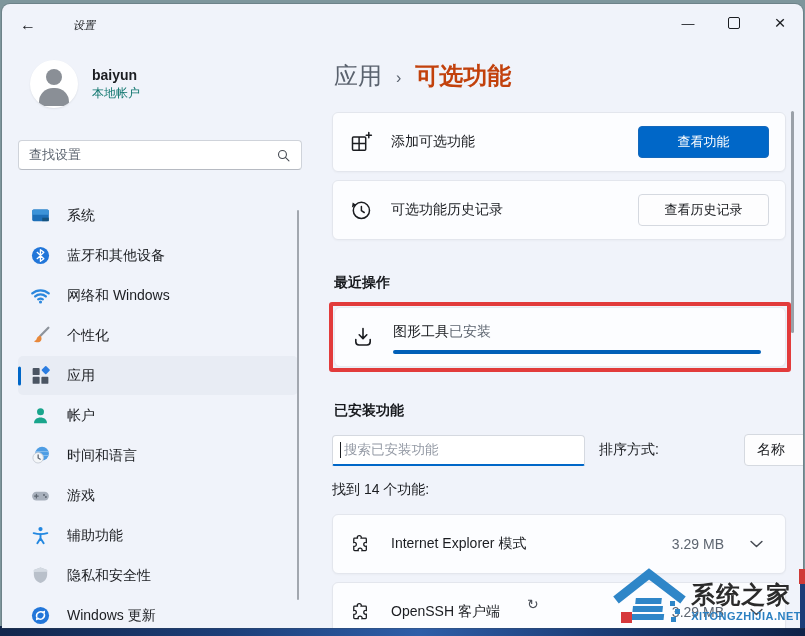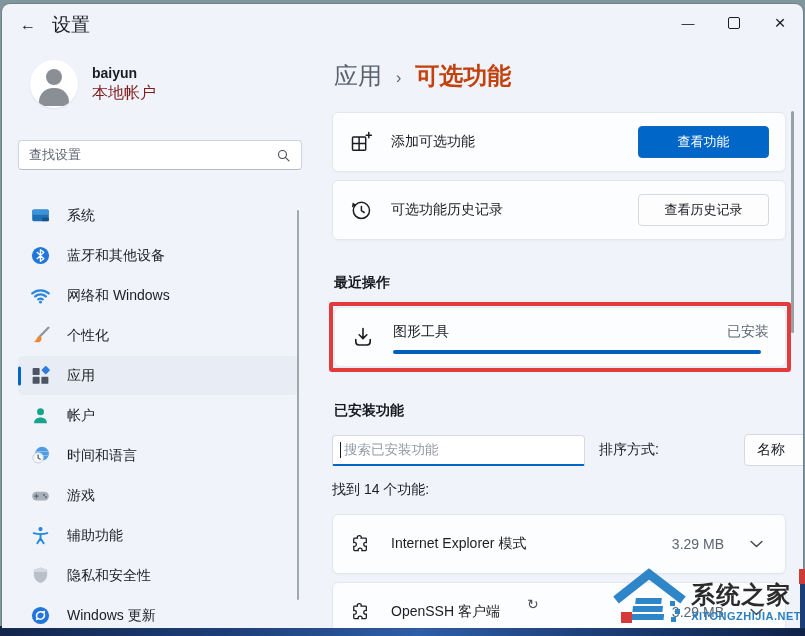--- a/index.html
+++ b/index.html
@@ -15,39 +15,39 @@
   .edge-red{position:absolute;right:0;top:569px;width:6px;height:15px;background:#cf3a36;z-index:60;}
   .edge-navy{position:absolute;right:0;top:584px;width:5px;height:44px;background:#1c3e78;z-index:60;}
 
   .window{position:absolute;left:2px;right:2px;top:4px;bottom:8px;
     background:#f0f3fa;border-radius:8px 8px 0 0;overflow:hidden;
     box-shadow:0 0 0 1px rgba(60,70,80,.25);}
 
   
   .titlebar{height:42px;display:flex;align-items:center;padding-left:10px;}
   .back-btn{width:32px;height:30px;display:grid;place-items:center;border-radius:4px;font-size:16px;color:#1b1d21;}
-  .win-title{margin-left:8px;font-size:19px;}
+  .win-title{margin-left:29px;font-size:11px;font-style:italic;}
   .win-controls{margin-left:auto;display:flex;align-self:flex-start;}
   .win-btn{width:46px;height:38px;display:grid;place-items:center;font-size:13px;color:#1b1d21;}
   .win-btn.close{font-size:19px;}
   .max-glyph{width:10px;height:10px;border:1.2px solid #1b1d21;border-radius:2px;display:block;}
 
   .body-row{display:flex;height:calc(100% - 42px);position:relative;}
 
   
   .sidebar{width:316px;flex:none;position:relative;}
   .user-card{display:flex;align-items:center;gap:14px;margin:14px 0 0 28px;}
   .avatar{width:48px;height:48px;border-radius:50%;background:#ffffff;position:relative;overflow:hidden;flex:none;
     box-shadow:0 1px 2px rgba(0,0,0,.08);}
   .avatar::before{content:'';position:absolute;left:50%;top:9px;transform:translateX(-50%);
     width:16px;height:16px;border-radius:50%;background:#8a8f96;}
   .avatar::after{content:'';position:absolute;left:50%;top:28px;transform:translateX(-50%);
     width:30px;height:18px;border-radius:14px 14px 0 0;background:#8a8f96;}
   .user-name{font-size:14px;font-weight:700;line-height:1.35;}
-  .user-type{font-size:16px;color:#7f1d1d;}
+  .user-type{font-size:12px;color:#0f766e;}
 
   .search-box{margin:32px 16px 0 16px;height:28px;background:#fff;border:1px solid #cfd3da;
     border-bottom-color:#b6bac2;border-radius:4px;display:flex;align-items:center;
     justify-content:space-between;padding:0 10px;font-size:13px;color:#5d6570;}
 
   .nav{margin-top:26px;}
   .nav-item{height:39px;margin:0 20px 1px 16px;display:flex;align-items:center;gap:16px;
     padding-left:12px;border-radius:5px;position:relative;font-size:14px;}
   .nav-item.selected{background:#e8ecf4;}
   .nav-item.selected::before{content:'';position:absolute;left:0;top:50%;transform:translateY(-50%);
@@ -76,21 +76,21 @@
   .btn.primary{background:#0067c8;color:#fff;border:1px solid #1468bb;}
   .btn.secondary{background:#fdfdfe;color:#17191d;border:1px solid #d5d9e0;}
 
   .section-heading{font-size:14px;font-weight:700;color:#17191d;margin:34px 0 10px 2px;}
   .section-heading.installed{margin-top:30px;margin-bottom:14px;}
 
   .highlight-box{width:462px;box-sizing:border-box;margin-left:-3px;border:4px solid #e23b3b;
     border-radius:3px;padding:1px;background:#f0f3fa;}
   .highlight-box .card{width:452px;border-color:#e8ebf1;}
   .recent-body{flex:1;padding-top:2px;}
-  .recent-row{display:flex;justify-content:space-between;align-items:center;font-size:14px;}
+  .recent-row{display:flex;align-items:center;font-size:14px;}
   .status{color:#5d6570;}
   .progress-track{margin-top:9px;height:4px;border-radius:2px;background:#005fb8;width:98%;}
 
   .controls-row{display:flex;align-items:center;margin-top:12px;width:537px;}
   .search-installed{position:relative;width:253px;height:31px;box-sizing:border-box;background:#fff;
     border:1px solid #d5d9e0;border-bottom:2px solid #0067c8;border-radius:4px 4px 2px 2px;}
   .search-installed input{width:100%;height:100%;border:none;outline:none;background:transparent;
     padding:0 8px 0 11px;font-size:13.5px;font-family:inherit;color:#1b1d21;box-sizing:border-box;}
   .search-installed input::placeholder{color:#949aa5;}
   .caret{position:absolute;left:7px;top:6px;width:1px;height:16px;background:#1b1d21;}

